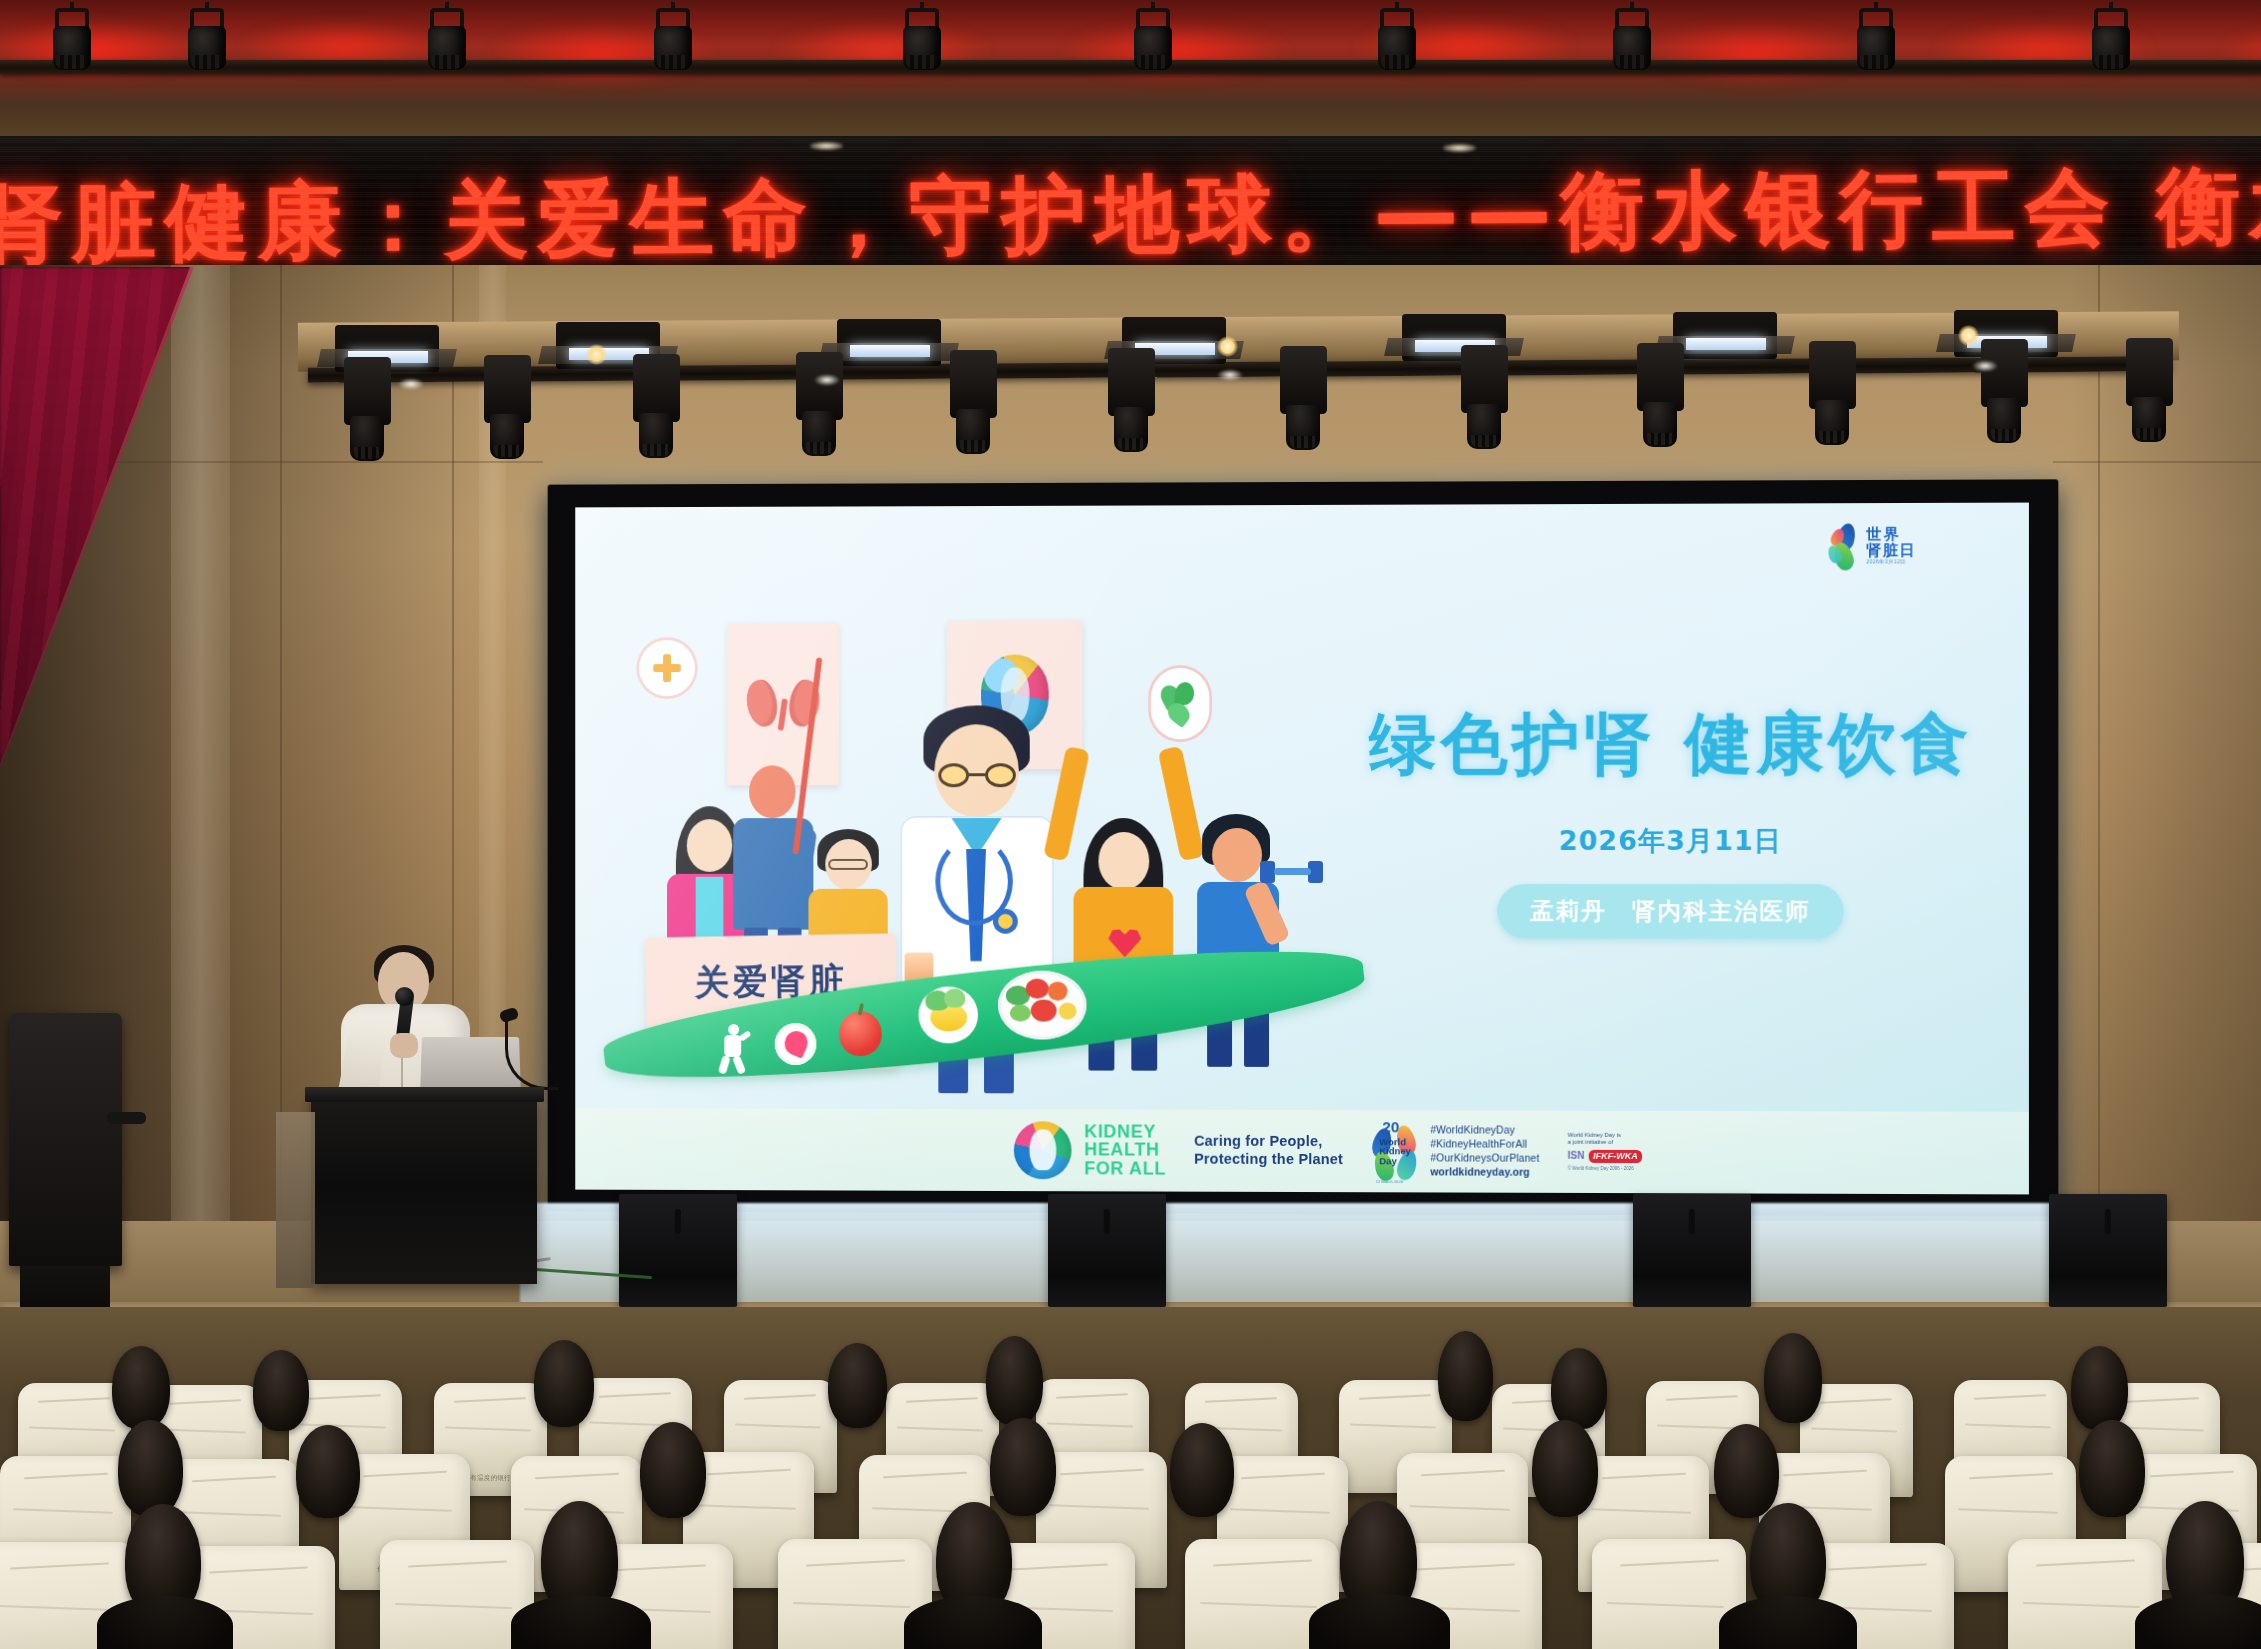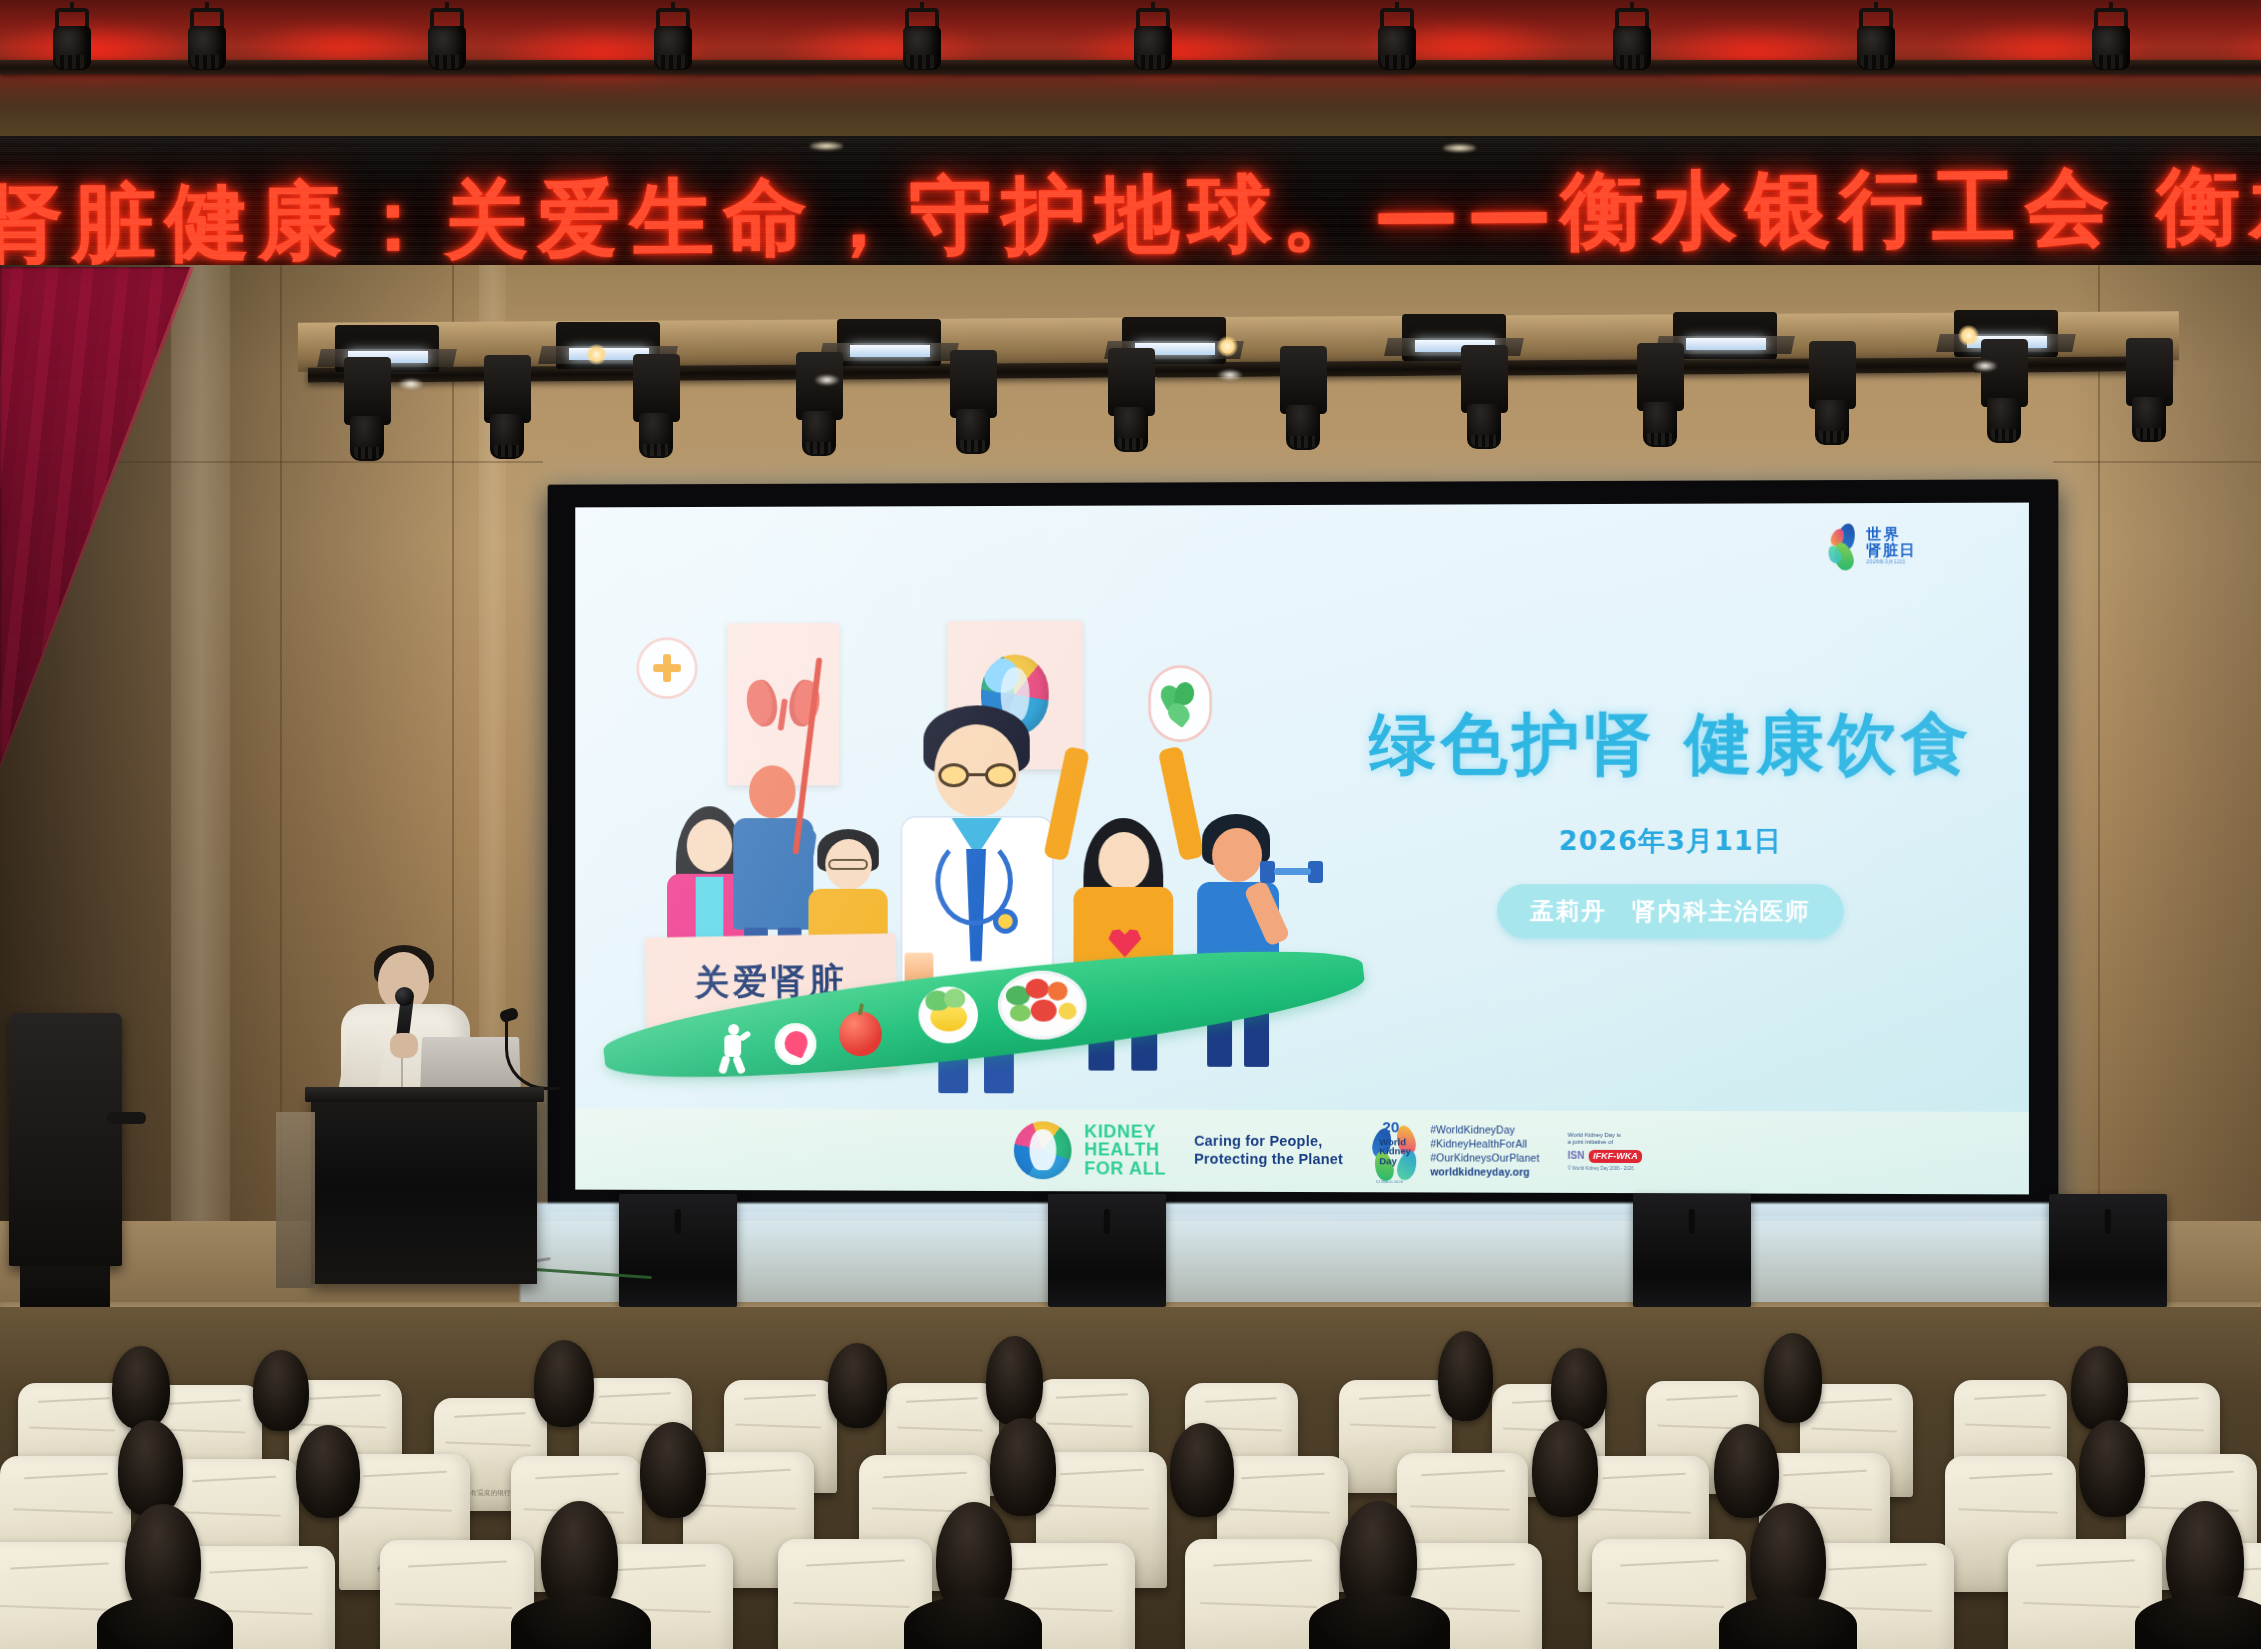--- a/index.html
+++ b/index.html
@@ -969,21 +969,21 @@
         <div class="fold2"></div>
       </div>
     <div class="chair" style="left:149px; top:78px; width:113px; height:113px;">
         <div class="fold1"></div>
         <div class="fold2"></div>
       </div>
     <div class="chair" style="left:289px; top:73px; width:113px; height:113px;">
         <div class="fold1"></div>
         <div class="fold2"></div>
       </div>
-    <div class="chair" style="left:434px; top:76px; width:113px; height:113px;margin-top:15px;">
+    <div class="chair" style="left:434px; top:76px; width:113px; height:113px;">
         <div class="fold1"></div>
         <div class="fold2"></div>
         <div class="seat-text">有温度的银行</div>
       </div>
     <div class="chair" style="left:579px; top:71px; width:113px; height:113px;">
         <div class="fold1"></div>
         <div class="fold2"></div>
       </div>
     <div class="chair" style="left:724px; top:73px; width:113px; height:113px;">
         <div class="fold1"></div>

